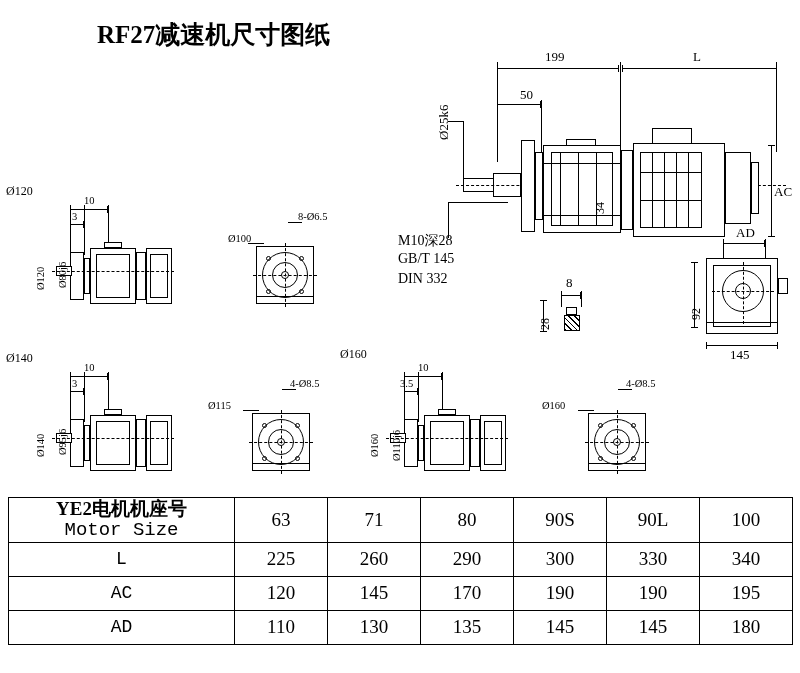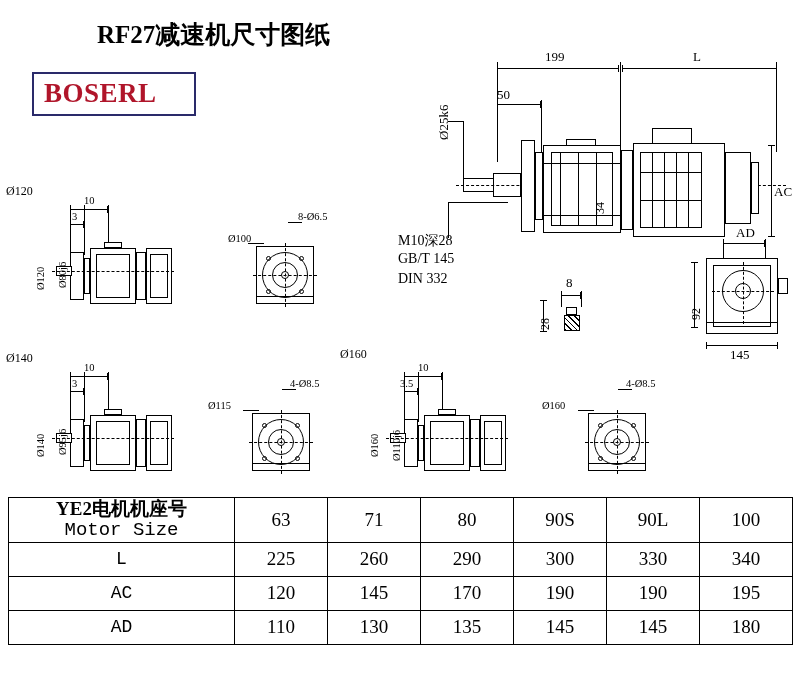--- a/index.html
+++ b/index.html
@@ -83,37 +83,34 @@
   .mono { font-family:"Liberation Mono", monospace; }
   .cn { font-family:"Liberation Serif", serif;font-weight:bold; }
 </style>
 </head>
 <body>
 
 <div class="page">
 
   <div class="title">RF27减速机尺寸图纸</div>
 
-  <div class="logo-box">
-    <div class="logo-text">BOSERL</div>
-  </div>
 
   <div>
 
     <div class="dimline" style="left:497px; top:68px; width:122px;"></div>
     <div class="lbl" style="left:545px; top:50px; font-size:13px;">199</div>
     <div class="dimline" style="left:622px; top:68px; width:155px;"></div>
     <div class="lbl" style="left:693px; top:50px; font-size:13px;">L</div>
 
     <div class="ln v1" style="left:497px; top:62px; height:100px;"></div>
     <div class="ln v1" style="left:620px; top:62px; height:95px;"></div>
     <div class="ln v1" style="left:776px; top:62px; height:90px;"></div>
 
     <div class="dimline" style="left:497px; top:104px; width:44px;"></div>
-    <div class="lbl" style="left:497px; top:88px; font-size:13px;text-align:center;">50</div>
+    <div class="lbl" style="left:520px; top:88px; font-size:13px;text-align:center;">50</div>
     <div class="ln v1" style="left:541px; top:100px; height:62px;"></div>
 
     <div class="lbl rot90" style="left:437px; top:140px; font-size:13px;">Ø25k6</div>
     <div class="ln h1" style="left:448px; top:121px; width:16px;"></div>
     <div class="ln v1" style="left:463px; top:121px; height:62px;"></div>
 
     <div class="box" style="left:463px; top:178px; width:58px; height:14px; background:#fff;"></div>
     <div class="box" style="left:493px; top:173px; width:28px; height:24px; background:#fff;"></div>
     <div class="dash-h" style="left:456px; top:185px; width:330px;"></div>
 

